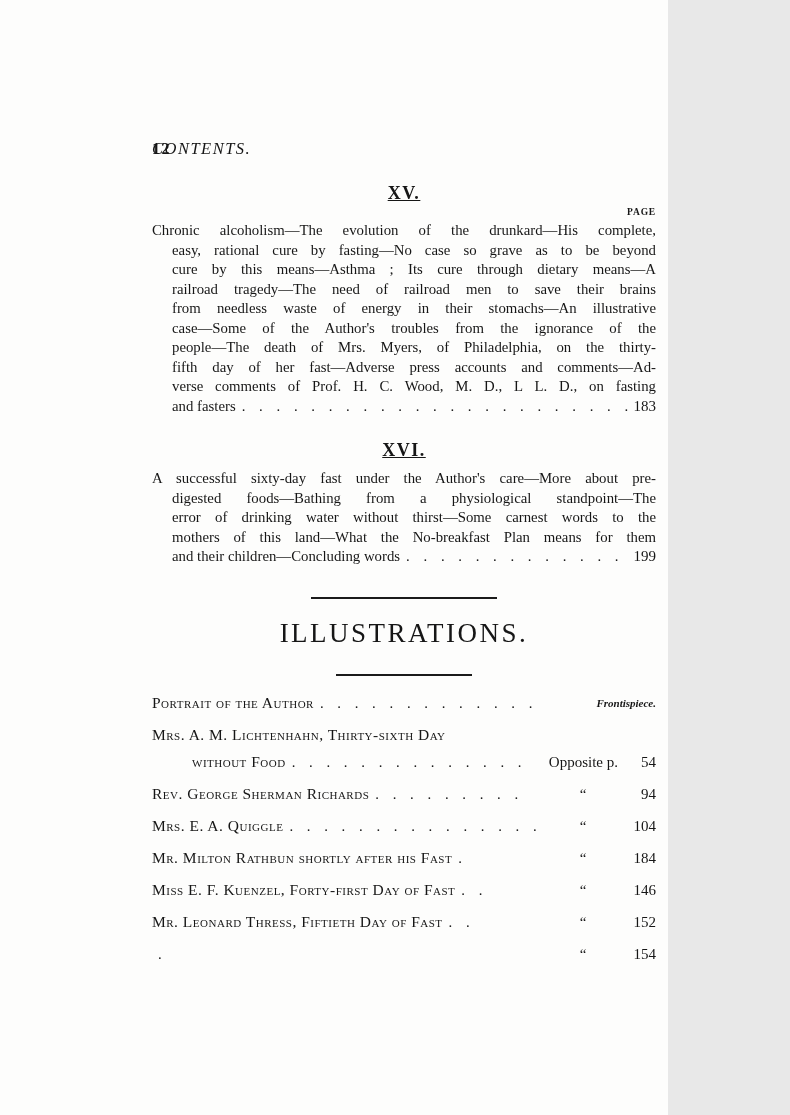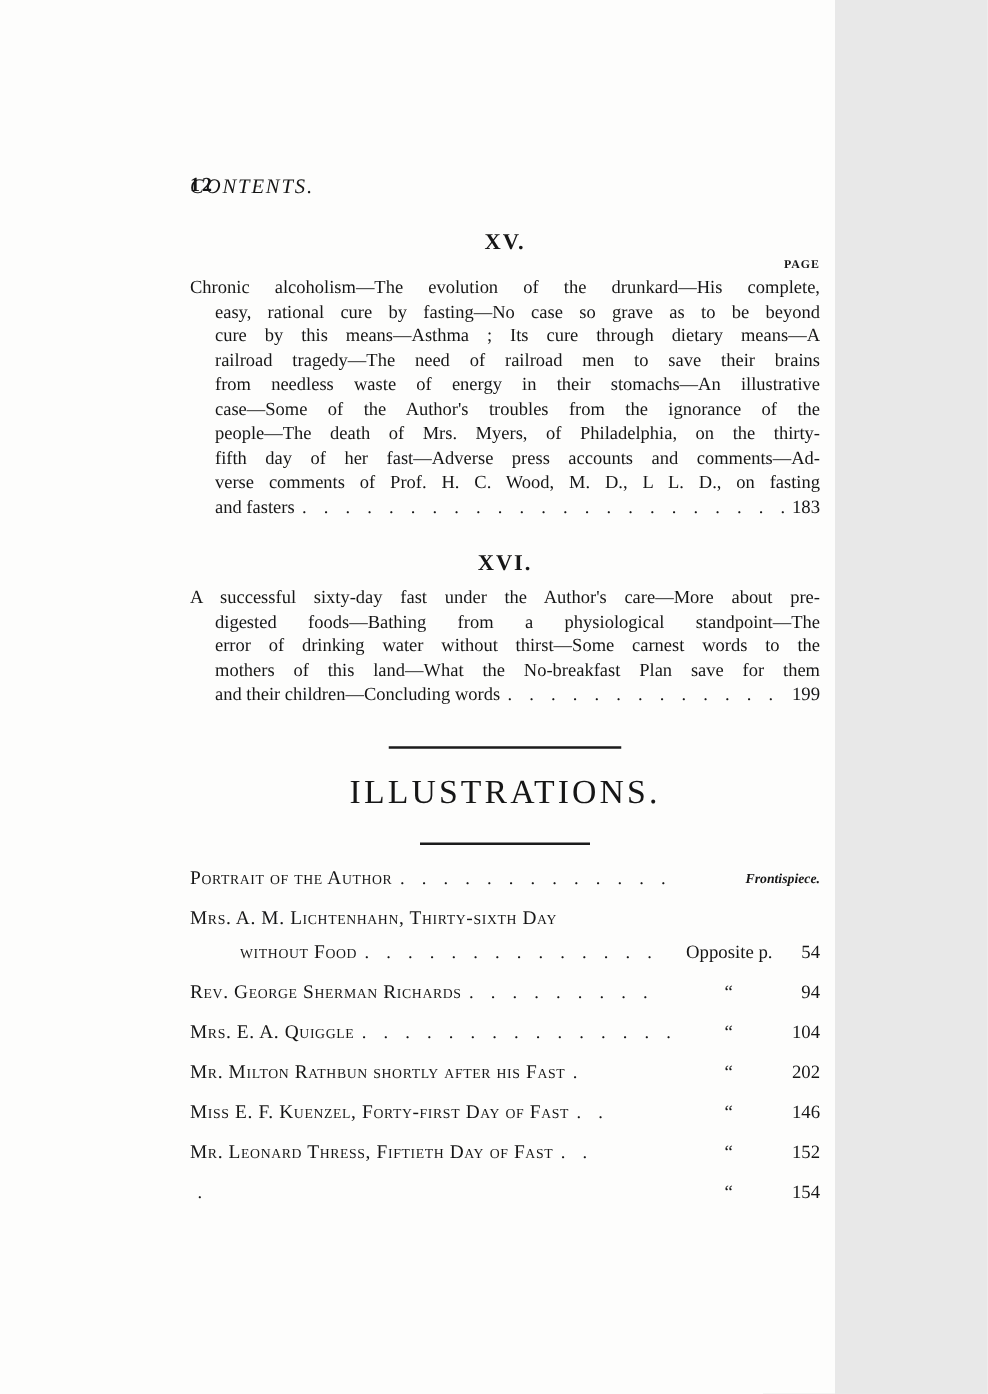--- a/index.html
+++ b/index.html
@@ -12,21 +12,21 @@
 
   .header-row{position:relative;height:20px;line-height:20px;}
   .pagenum{font-size:16px;font-weight:bold;letter-spacing:1.5px;}
   .running-head{
     position:absolute;left:0;right:0;text-align:left;
     font-style:italic;font-size:16.5px;letter-spacing:1.5px;
   }
 
   .chapter-head{
     text-align:center;font-size:18px;font-weight:bold;
-    letter-spacing:1.5px;margin-top:24px;line-height:20px;
+    letter-spacing:1.5px;margin-top:24px;line-height:20px;text-decoration:underline;
   }
   .page-label{
     text-align:right;font-size:9.5px;font-weight:bold;
     letter-spacing:0.8px;margin-top:4px;line-height:11px;
   }
 
   .para{margin-top:3px;}
   .para2{margin-top:9px;}
   .ln{
     font-size:14.8px;line-height:19.5px;
@@ -99,21 +99,21 @@
         <span class="pg">183</span>
       </div>
     </div>
 
     <div class="chapter-head">XVI.</div>
 
     <div class="para para2">
       <div class="ln">A successful sixty-day fast under the Author's care—More about pre-</div>
       <div class="ln cont">digested foods—Bathing from a physiological standpoint—The</div>
       <div class="ln cont">error of drinking water without thirst—Some carnest words to the</div>
-      <div class="ln cont">mothers of this land—What the No-breakfast Plan save for them</div>
+      <div class="ln cont">mothers of this land—What the No-breakfast Plan means for them</div>
       <div class="lastline cont">
         <span>and their children—Concluding words</span>
         <span class="dots">. . . . . . . . . . . . . . . .</span>
         <span class="pg">199</span>
       </div>
     </div>
 
     <div class="rule rule1"></div>
 
     <div class="illus-title">ILLUSTRATIONS.</div>
@@ -149,21 +149,21 @@
         <span class="t">Mrs. E. A. Quiggle</span>
         <span class="dots">. . . . . . . . . . . . . . .</span>
         <span class="ref">“</span>
         <span class="pg">104</span>
       </div>
 
       <div class="row">
         <span class="t">Mr. Milton Rathbun shortly after his Fast</span>
         <span class="dots">.</span>
         <span class="ref">“</span>
-        <span class="pg">202</span>
+        <span class="pg">184</span>
       </div>
 
       <div class="row">
         <span class="t">Miss E. F. Kuenzel, Forty-first Day of Fast</span>
         <span class="dots">. .</span>
         <span class="ref">“</span>
         <span class="pg">146</span>
       </div>
 
       <div class="row">

